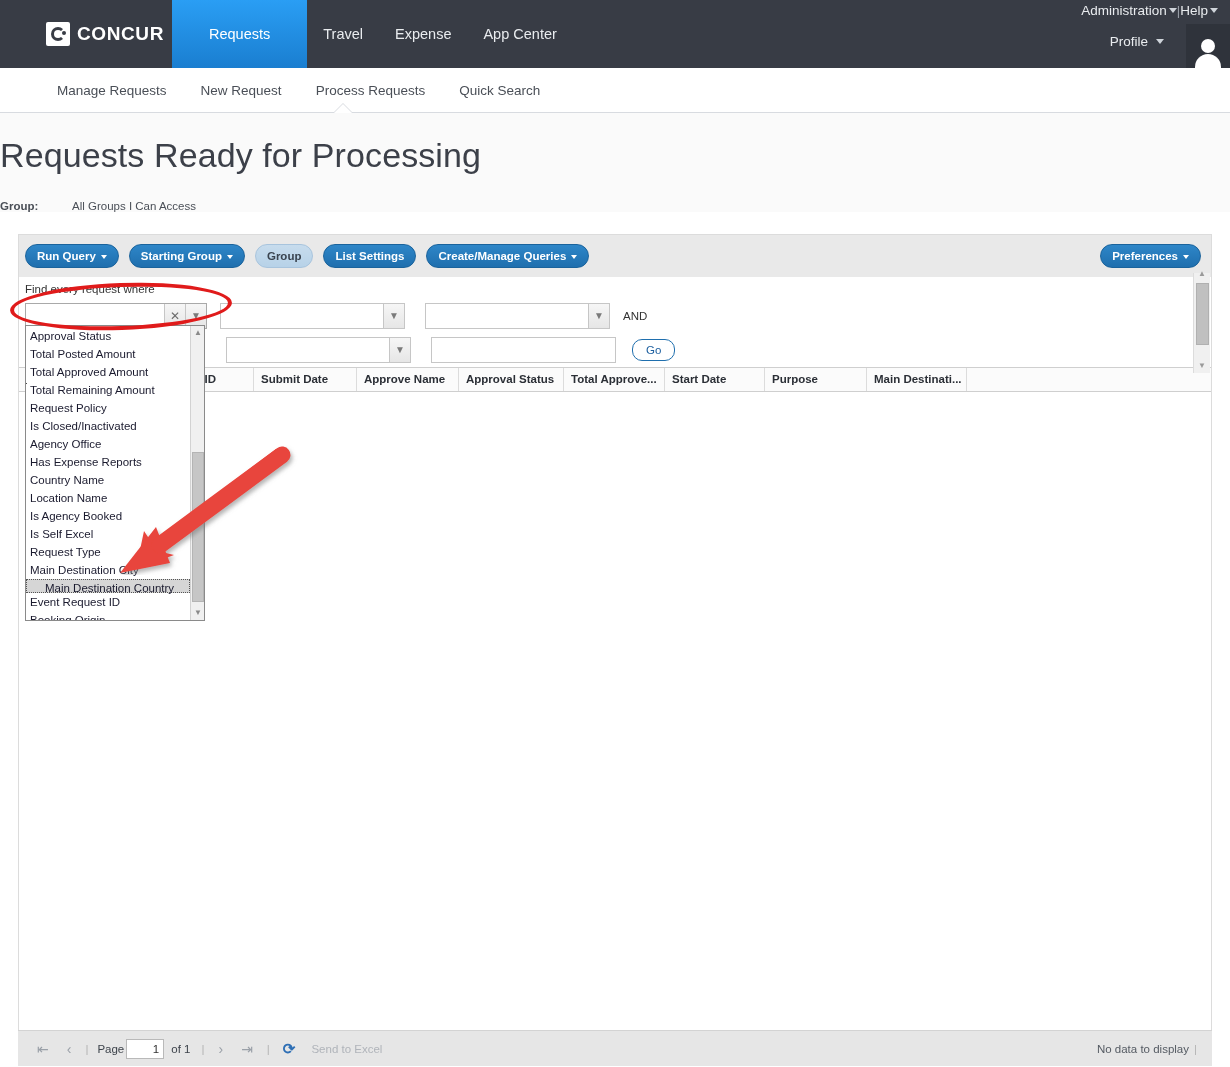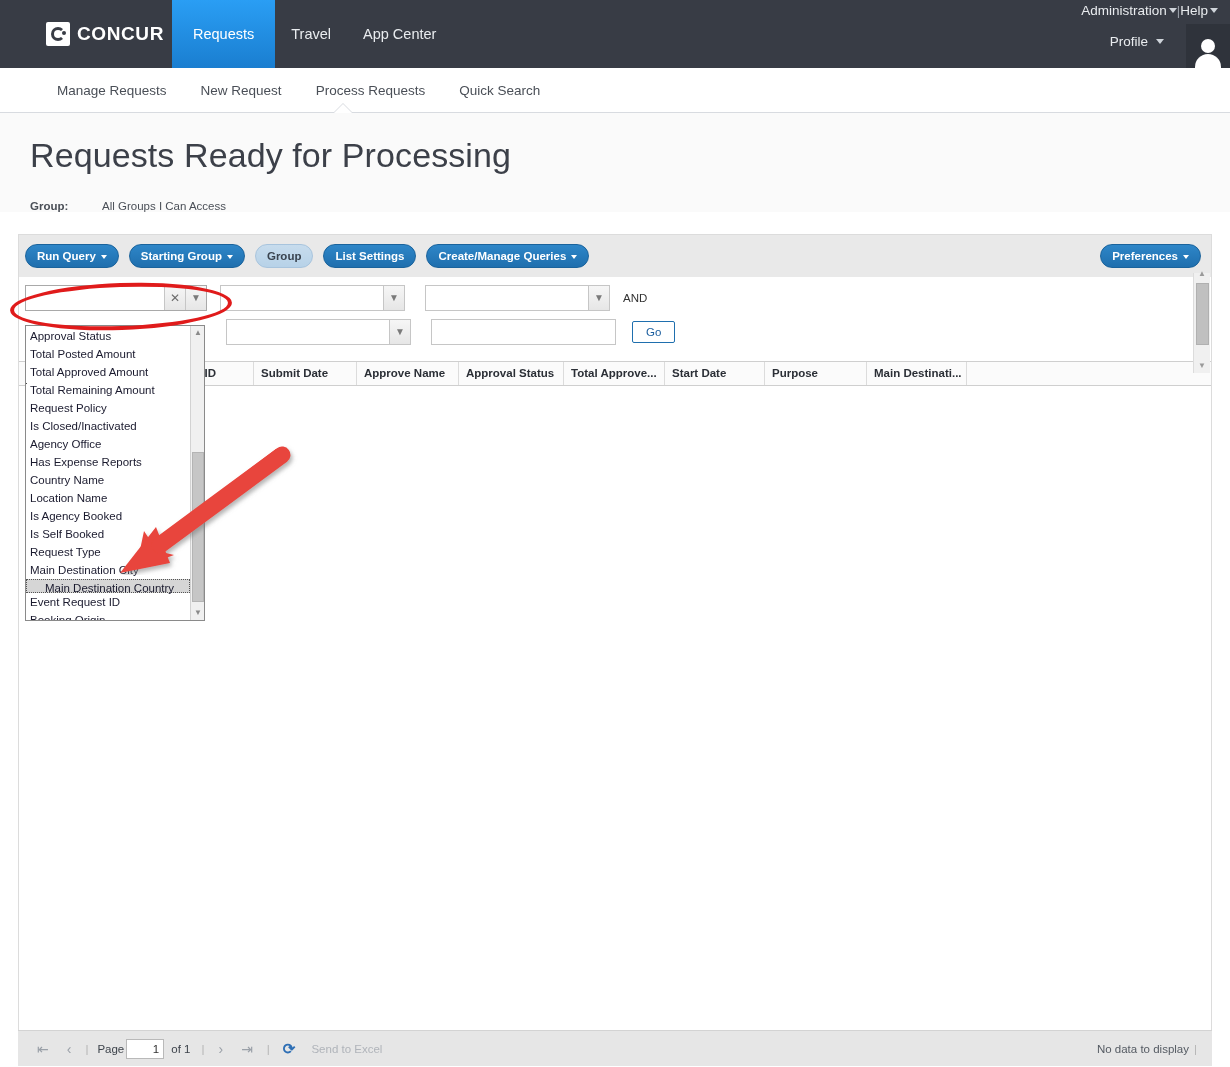--- a/index.html
+++ b/index.html
@@ -58,21 +58,21 @@
     font-size: 14.5px;
     padding: 0 16px;
     height: 68px;
     line-height: 68px;
     cursor: pointer;
     white-space: nowrap;
   }
   .nav-tab.active {
     background: linear-gradient(180deg, #2a9ef4 0%, #1a7ed0 100%);
     color: #ffffff;
-    padding: 0 21px;
+    padding: 0 37px;
   }
 
   .top-right {
     position: absolute;
     right: 0; top: 0;
     height: 68px;
     width: 270px;
   }
   .tr-row1 {
     position: absolute; right: 12px; top: 3px;
@@ -140,21 +140,21 @@
     position: absolute;
     left: 333px; bottom: -1px;
     width: 0; height: 0;
     border-left: 10px solid transparent;
     border-right: 10px solid transparent;
     border-bottom: 10px solid #d8dbe0;
     z-index: 2;
   }
 
   
-  .page-head { padding: 22px 0 0 30px; background: #fafafa; }
+  .page-head { padding: 22px 0 0 0; background: #fafafa; }
   .page-title {
     font-size: 34px;
     font-weight: 300;
     color: #3c4049;
     letter-spacing: 0.1px;
     line-height: 1.2;
   }
   .group-row {
     margin-top: 24px;
     display: flex; align-items: center;
@@ -252,21 +252,21 @@
     min-width: 0;
   }
   .chev { font-size: 10px; color: #7a7a7a; line-height: 1; }
   .and-label { font-size: 11.5px; color: #333333; margin-left: 13px; }
   .go-btn {
     margin-left: 16px;
     font-size: 11.5px;
     color: #1a5d9e;
     background: #ffffff;
     border: 1px solid #1f6fae;
-    border-radius: 2px;
+    border-radius: 10px;
     padding: 4px 13px;
     cursor: pointer;
   }
 
   
   .listbox {
     position: absolute;
     left: 6px; top: 48px;
     width: 180px;
     height: 296px;
@@ -423,20 +423,21 @@
 <body>
 
 <div class="topnav">
   <div class="logo-wrap">
     <span class="logo-mark"></span>
     <span class="logo-text">CONCUR</span>
   </div>
   <div class="nav-tabs">
     <div class="nav-tab active">Requests</div>
     <div class="nav-tab">Travel</div>
+    <div class="nav-tab">Expense</div>
     <div class="nav-tab">App Center</div>
   </div>
   <div class="top-right">
     <div class="tr-row1">
       <span>Administration</span>
       <span class="caret-down"></span>
       <span class="pipe-sep">|</span>
       <span>Help</span>
       <span class="caret-down"></span>
     </div>
@@ -482,20 +483,21 @@
       <span>Create/Manage Queries</span><span class="bcaret"></span>
     </button>
     <div class="toolbar-right">
       <button class="btn prefs">
         <span>Preferences</span><span class="bcaret"></span>
       </button>
     </div>
   </div>
 
   <div class="filter-zone">
+    <div class="find-label">Find every request where</div>
 
     <div class="filter-row">
       <div class="combo f1">
         <input class="combo-input" value="" style="">
         <div class="combo-btn">✕</div>
         <div class="combo-btn">
             <span class="chev">▼</span>
           </div>
       </div>
       <div class="combo f2">
@@ -532,21 +534,21 @@
         <div class="lb-item">Total Posted Amount</div>
         <div class="lb-item">Total Approved Amount</div>
         <div class="lb-item">Total Remaining Amount</div>
         <div class="lb-item">Request Policy</div>
         <div class="lb-item">Is Closed/Inactivated</div>
         <div class="lb-item">Agency Office</div>
         <div class="lb-item">Has Expense Reports</div>
         <div class="lb-item">Country Name</div>
         <div class="lb-item">Location Name</div>
         <div class="lb-item">Is Agency Booked</div>
-        <div class="lb-item">Is Self Booked</div>
+        <div class="lb-item">Is Self Excel</div>
         <div class="lb-item">Request Type</div>
         <div class="lb-item">Main Destination City</div>
         <div class="lb-item selected">Main Destination Country</div>
         <div class="lb-item">Event Request ID</div>
         <div class="lb-item">Booking Origin</div>
       </div>
       <div class="lb-scroll">
         <div class="lb-arrow up">▲</div>
         <div class="lb-thumb"></div>
         <div class="lb-arrow dn">▼</div>

